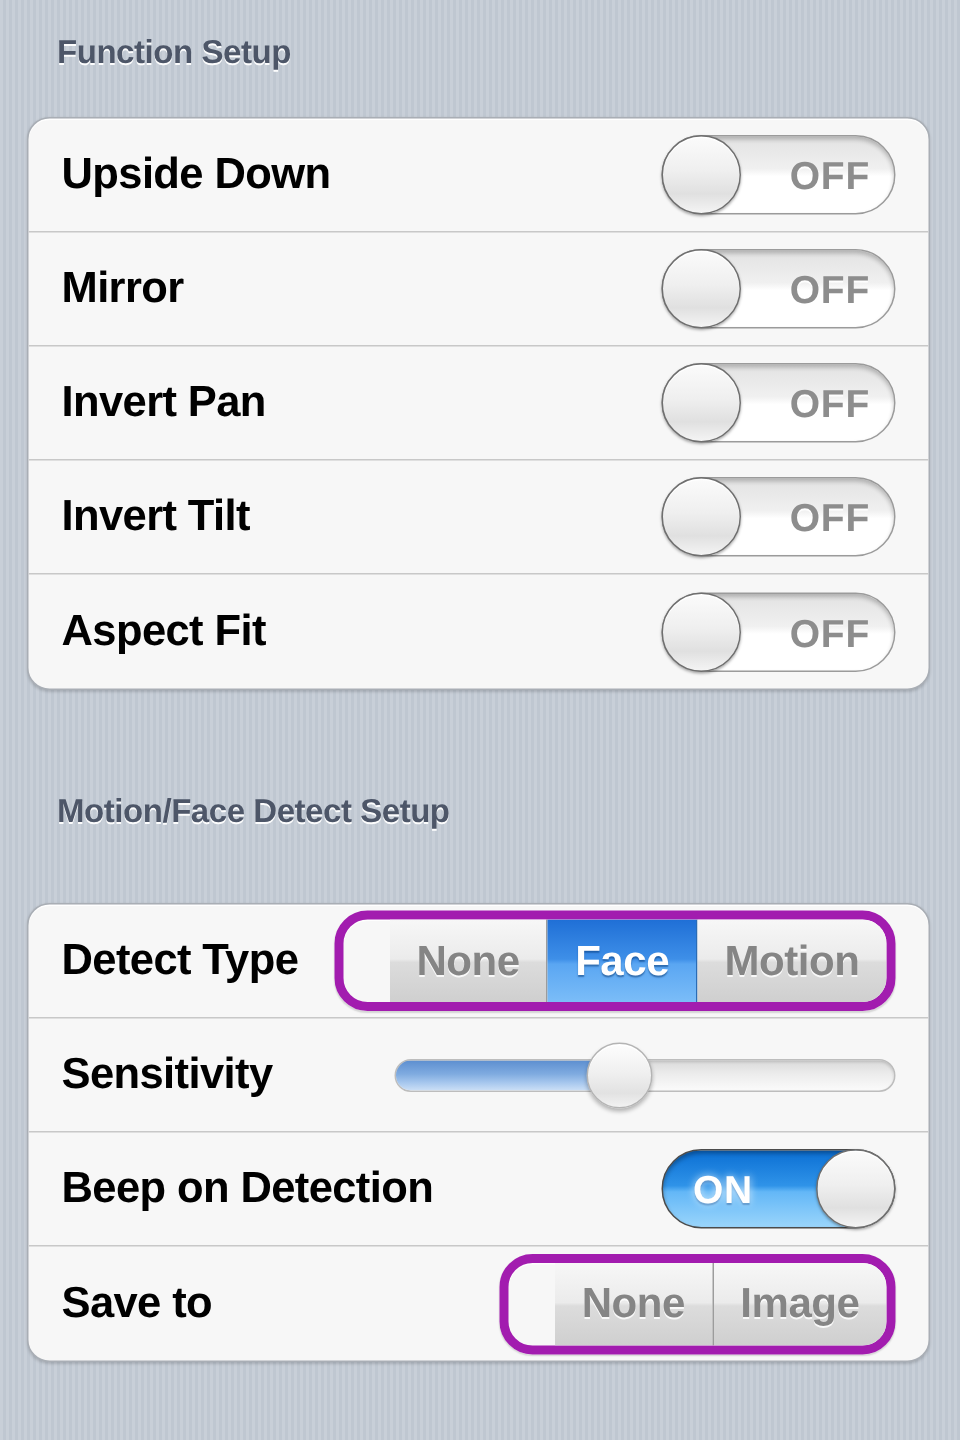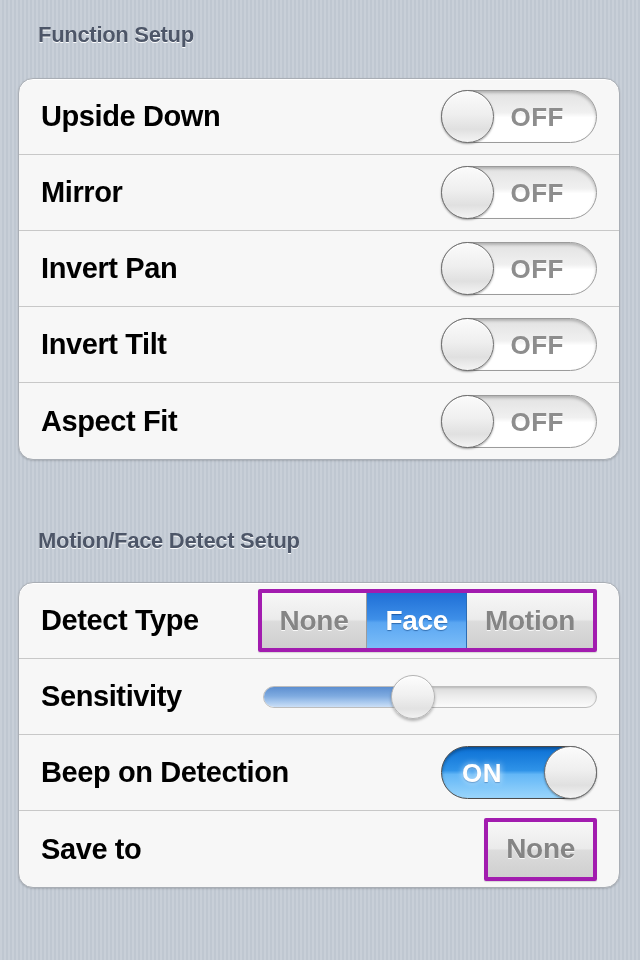--- a/index.html
+++ b/index.html
@@ -103,21 +103,21 @@
   .toggle-text {
     position: absolute;
     top: 0;
     height: 53px;
     line-height: 52px;
     font-size: 26px;
     font-weight: bold;
     letter-spacing: 0.5px;
   }
   .toggle-off .toggle-text {
-    right: 32px;
+    right: 16px;
     color: #8d8d8d;
     text-shadow: 0 1px 0 rgba(255,255,255,0.9);
   }
   .toggle-on .toggle-text {
     left: 20px;
     color: #ffffff;
     text-shadow: 0 0 6px rgba(255,255,255,0.75), 0 1px 1px rgba(0,60,130,0.45);
   }
   .knob {
     position: absolute;
@@ -129,24 +129,25 @@
     border: 1px solid #6f6f6f;
     box-shadow: 0 1px 2px rgba(0,0,0,0.35), inset 0 1px 0 rgba(255,255,255,0.9);
   }
   .toggle-off .knob { left: -1px; }
   .toggle-on  .knob { right: -1px; }
 
   
   .segmented {
     display: flex;
     height: 55px;
-    border-radius: 2px;
-    border: 4px solid #a21caf;
+    border-radius: 22px;
+    border: 6px solid #a21caf;
     overflow: hidden;
     box-shadow: 0 1px 1px rgba(0,0,0,0.14), inset 0 1px 0 rgba(255,255,255,0.8);
+    padding-left: 31px;
   }
   .segment {
     display: flex;
     align-items: center;
     justify-content: center;
     padding: 0 18px;
     min-width: 94px;
     box-sizing: border-box;
     font-size: 28px;
     font-weight: bold;
@@ -259,21 +260,21 @@
           <span class="knob"></span>
           <span class="toggle-text">OFF</span>
         </div>
       </div>
     </div>
 
   </div>
 
   <div class="section-header" style="top:528px;">Motion/Face Detect Setup</div>
 
-  <div class="panel" style="top:582px;">
+  <div class="panel" style="top:602px;">
 
     <div class="row">
       <div class="row-label">Detect Type</div>
       <div class="row-control">
         <div class="segmented">
           <div class="segment">None</div>
           <div class="segment selected">Face</div>
           <div class="segment">Motion</div>
         </div>
       </div>
@@ -299,19 +300,20 @@
           <span class="knob"></span>
         </div>
       </div>
     </div>
 
     <div class="row">
       <div class="row-label">Save to</div>
       <div class="row-control">
         <div class="segmented">
           <div class="segment">None</div>
+          <div class="segment">Image</div>
         </div>
       </div>
     </div>
 
   </div>
 
 </div>
 
 </body></html>

